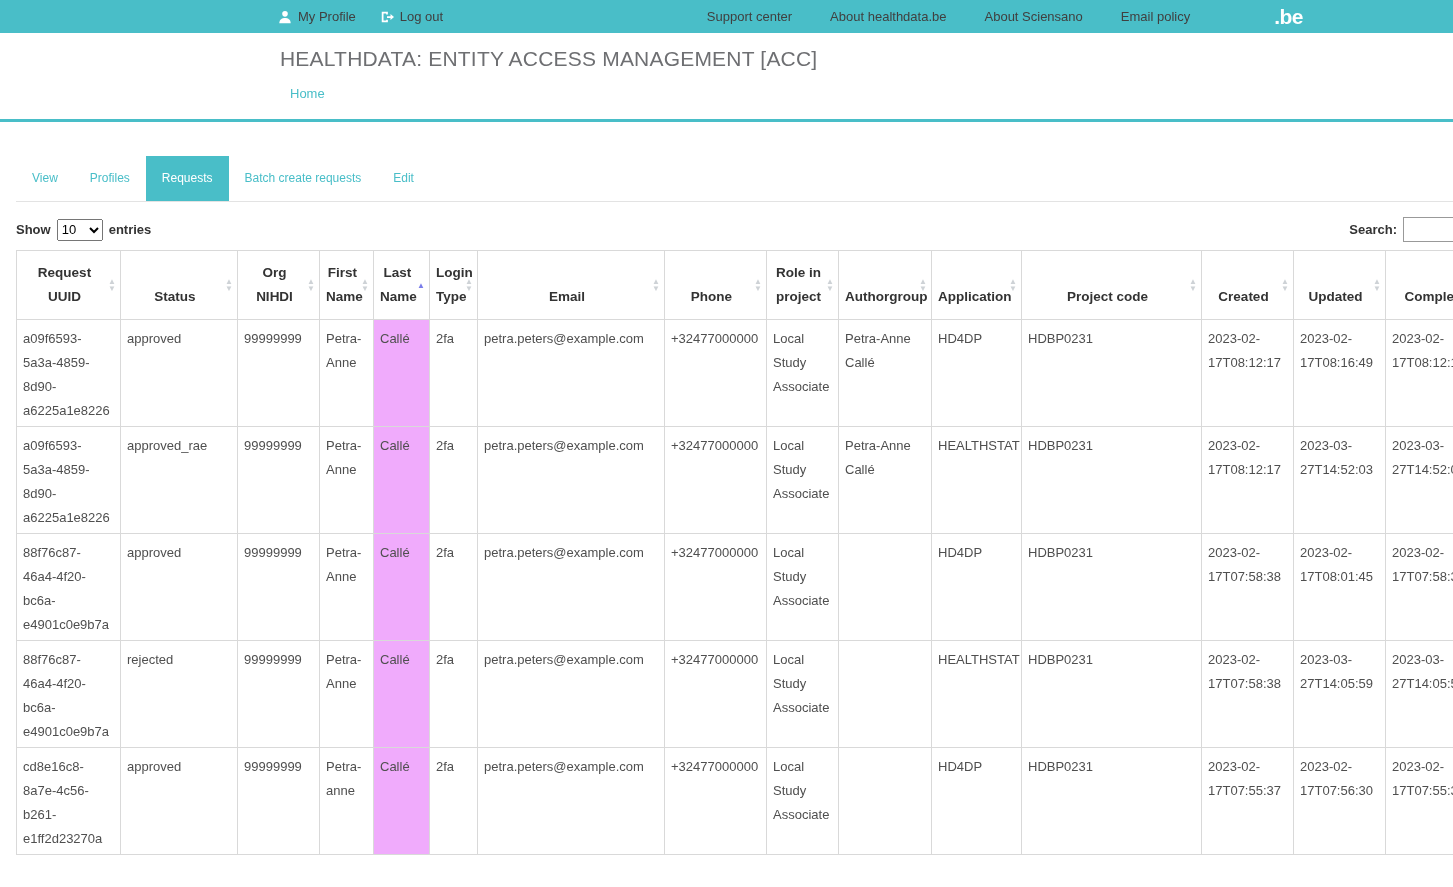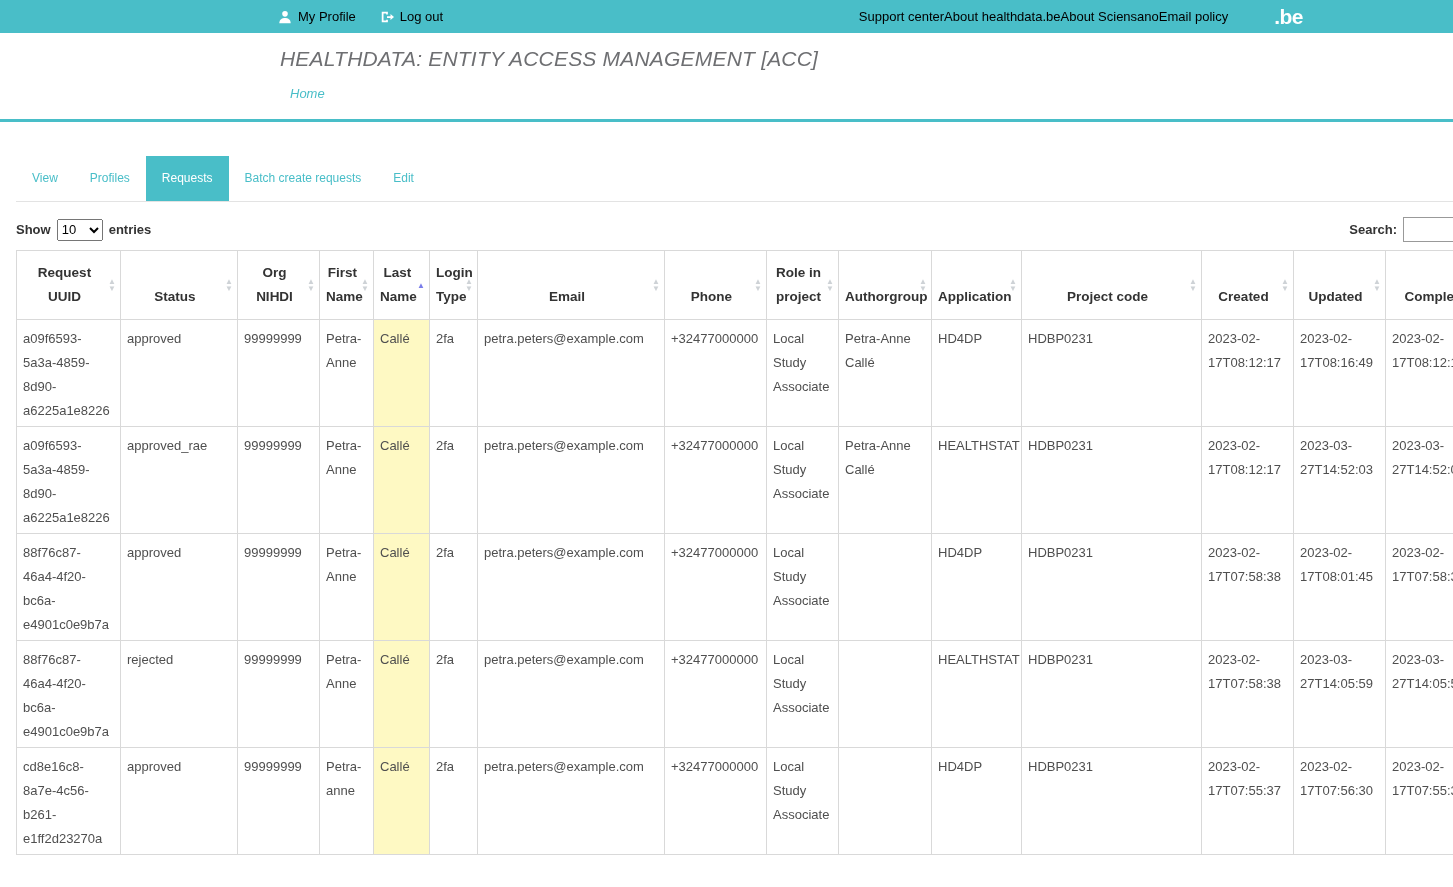--- a/index.html
+++ b/index.html
@@ -5,32 +5,31 @@
   * { box-sizing: border-box; margin: 0; padding: 0; }
   html, body { width: 1453px; height: 887px; overflow: hidden; background: #fff; }
   body { font-family: "Liberation Sans", sans-serif; color: #4f4f4f; }
 
   
   .topbar {
     height: 33px; background: #49bec8; color: #fff;
     display: flex; align-items: center;
     padding: 0 150px 0 278px; font-size: 13px;
   }
-  .topbar a { color: #000000; text-decoration: none; }
+  .topbar a { color: #404040; text-decoration: none; }
   .topbar-left { display: flex; align-items: center; gap: 24px; }
   .topbar-item { display: flex; align-items: center; gap: 6px; cursor: pointer; }
-  .topbar-right { display: flex; align-items: center; margin-left: auto; }
+  .topbar-right { display: flex; align-items: center; gap: 38px; margin-left: auto; }
   .be-logo { font-size: 21px; font-weight: bold; margin-left: 46px; letter-spacing: -0.5px; }
   .tb-icon { width: 14px; height: 14px; display: inline-block; }
 
   
   .site-header {
     background: #fff; height: 89px; border-bottom: 3px solid #49bec8;
     padding: 14px 0 18px 280px;
-    font-style: italic;
   }
   .site-title { font-size: 21px; font-weight: 400; color: #6e6f72; letter-spacing: 0.2px; }
   .breadcrumb { display: inline-block; margin: 15px 0 0 10px; font-size: 13px; color: #49bec8; text-decoration: none; }
 
   
   .content { padding: 0 0 0 16px; }
 
   .tabs { display: flex; margin-top: 34px; border-bottom: 1px solid #e3e3e3; }
   .tab {
     padding: 14px 16px; font-size: 12px; color: #49bec8;
@@ -61,21 +60,21 @@
   .requests th {
     position: relative; text-align: center; vertical-align: bottom;
     padding: 10px 14px 10px 6px; font-size: 13.5px; font-weight: bold; color: #333;
     line-height: 24px; cursor: pointer; background: #fff;
   }
   .requests td {
     vertical-align: top; padding: 7px 6px 3px 6px;
     font-size: 13px; line-height: 24px; color: #4f4f4f;
   }
   td.break { overflow-wrap: break-word; word-wrap: break-word; }
-  td.sorted { background: #fef9c3; }
+  td.sorted { background: #f0abfc; }
 
   .sorticon {
     position: absolute; right: 4px; top: 50%; transform: translateY(-50%);
     font-size: 8px; line-height: 7px; color: #ced2d6; text-align: center; display: block;
   }
   .sorticon.both::before { content: "\25B2\A\25BC"; white-space: pre; }
   .sorticon.asc::before  { content: "\25B2"; color: #7a7dea; }
 </style>
 </head>
 <body>

